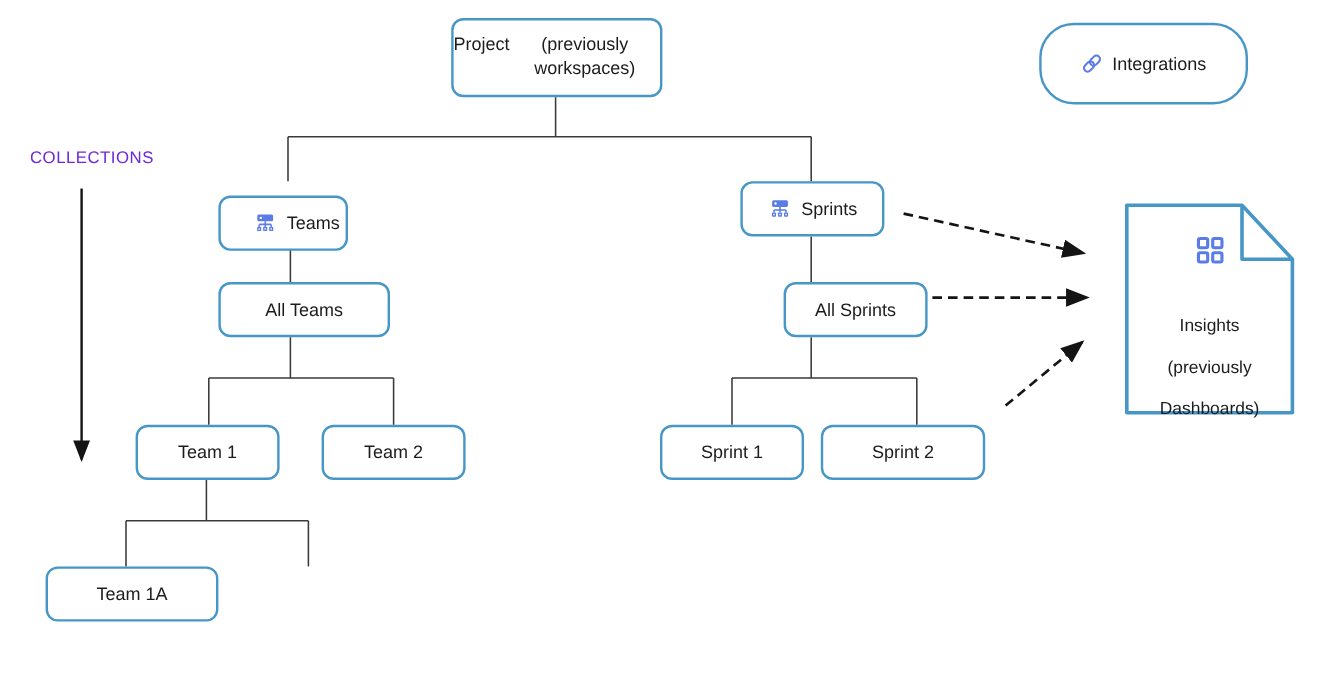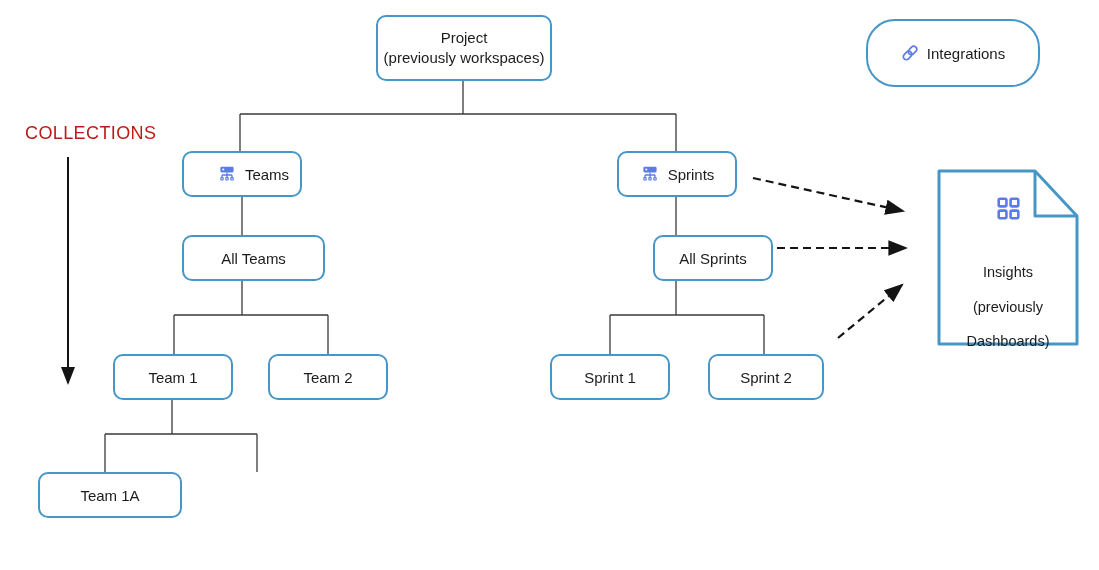--- a/index.html
+++ b/index.html
@@ -6,24 +6,24 @@
   .canvas{
     position:relative;width:1099px;height:570px;background:#ffffff;overflow:hidden;
     font-family:"Liberation Sans", sans-serif;color:#1c1c1c;
   }
   svg.overlay{position:absolute;left:0;top:0;pointer-events:none;}
   .node{
     position:absolute;display:flex;align-items:center;justify-content:center;gap:8px;
     background:#ffffff;border:2px solid #4796c8;border-radius:10px;
     font-size:15px;color:#1c1c1c;box-sizing:border-box;text-align:center;
   }
-  .node .lines{display:flex;flex-direction:column;line-height:20px;justify-content:space-between;}
+  .node .lines{display:flex;flex-direction:row;line-height:20px;justify-content:space-between;}
   .pill{border-radius:29px;}
   .collections-label{
-    position:absolute;left:25px;top:123px;font-size:18px;letter-spacing:0.4px;color:#b91c1c;
+    position:absolute;left:25px;top:123px;font-size:14px;letter-spacing:0.4px;color:#6d28d9;
   }
   .doc-content{
     position:absolute;left:937px;top:196px;width:142px;display:flex;flex-direction:column;
     align-items:center;gap:16px;text-align:center;font-size:14.5px;line-height:18.5px;
   }
   .doc-content .grid-gap{height:10px;}
   .icon{display:inline-flex;flex:none;}
 </style>
 </head>
 <body>
@@ -76,21 +76,21 @@
 
   <div class="collections-label">COLLECTIONS</div>
 
   <div class="node" style="left:376px;top:15px;width:176px;height:66px;">
     <div class="lines">
       <span>Project</span>
       <span>(previously workspaces)</span>
     </div>
   </div>
 
-  <div class="node" style="left:182px;top:151px;width:120px;height:46px;padding-left:22px;">
+  <div class="node" style="left:182px;top:163px;width:108px;height:46px;padding-left:22px;">
     <span class="icon">
       <svg width="20" height="20" viewBox="0 0 20 20">
         <rect x="3.4" y="2.8" width="13.2" height="5.6" rx="1.3" fill="#5b7ce6"></rect>
         <circle cx="6.3" cy="5.6" r="1" fill="#ffffff"></circle>
         <path d="M10 8.4 V11 M5 11 H15 M5 11 V13 M10 11 V13 M15 11 V13" stroke="#5b7ce6" stroke-width="1.3" fill="none"></path>
         <rect x="3.3" y="13" width="3.4" height="3.6" rx="0.8" fill="#5b7ce6"></rect>
         <rect x="8.3" y="13" width="3.4" height="3.6" rx="0.8" fill="#5b7ce6"></rect>
         <rect x="13.3" y="13" width="3.4" height="3.6" rx="0.8" fill="#5b7ce6"></rect>
         <rect x="4.4" y="14.2" width="1.2" height="1.2" fill="#ffffff"></rect>
         <rect x="9.4" y="14.2" width="1.2" height="1.2" fill="#ffffff"></rect>
@@ -126,21 +126,21 @@
 
   <div class="node" style="left:113px;top:354px;width:120px;height:46px;">
     <span>Team 1</span>
   </div>
   <div class="node" style="left:268px;top:354px;width:120px;height:46px;">
     <span>Team 2</span>
   </div>
   <div class="node" style="left:550px;top:354px;width:120px;height:46px;">
     <span>Sprint 1</span>
   </div>
-  <div class="node" style="left:708px;top:354px;width:116px;height:46px;">
+  <div class="node" style="left:684px;top:354px;width:137px;height:46px;">
     <span>Sprint 2</span>
   </div>
 
   <div class="node" style="left:38px;top:472px;width:144px;height:46px;">
     <span>Team 1A</span>
   </div>
 
   <div class="node pill" style="left:866px;top:19px;width:174px;height:68px;">
     <span class="icon">
       <svg width="18" height="18" viewBox="0 0 18 18">

